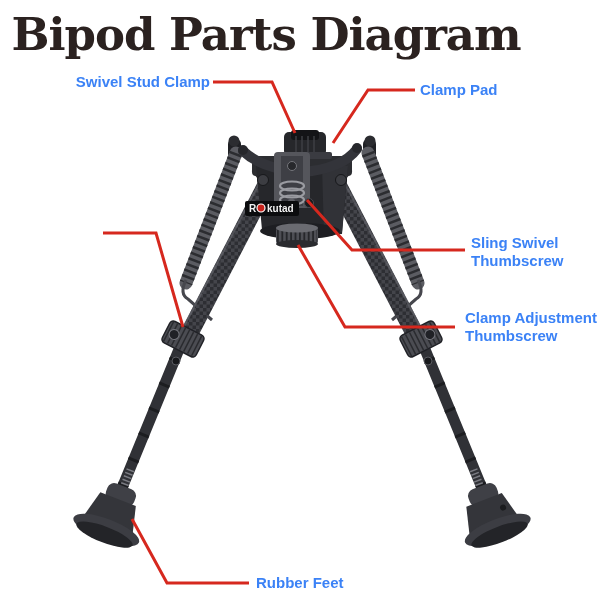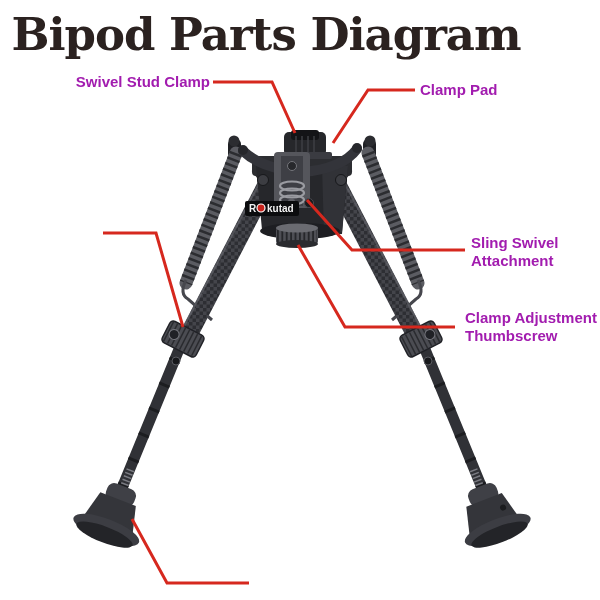--- a/index.html
+++ b/index.html
@@ -1,21 +1,21 @@
 <!DOCTYPE html>
 <html><head>
 <meta charset="utf-8">
 <style>
   html,body{margin:0;padding:0;background:#ffffff;}
   #stage{position:relative;width:600px;height:600px;background:#ffffff;overflow:hidden;
          font-family:"Liberation Sans",sans-serif;}
   #title{position:absolute;left:0;top:8px;width:532px;text-align:center;
          font-family:"DejaVu Serif","Liberation Serif",serif;
          font-size:45px;font-weight:800;letter-spacing:-1px;color:#2b2220;}
-  .callout-label{position:absolute;font-size:15px;font-weight:700;color:#a21caf;
+  .callout-label{position:absolute;font-size:15px;font-weight:700;color:#3b82f6;
                  line-height:18px;white-space:normal;}
   .align-right{text-align:right;}
   #svg-layer{position:absolute;left:0;top:0;}
 </style>
 </head>
 <body>
 
 <div id="stage">
 
   <div id="title">Bipod Parts Diagram</div>
@@ -155,18 +155,19 @@
       <polyline points="455,327 345,327 298,245"></polyline>
       <polyline points="249,583 167,583 132,519"></polyline>
     </g>
   </svg>
 
   <div class="callout-label align-right" style="left:40px;top:73px;width:170px;">Swivel Stud Clamp</div>
 
   <div class="callout-label" style="left:420px;top:81px;width:120px;">Clamp Pad</div>
 
 
-  <div class="callout-label" style="left:471px;top:234px;width:100px;">Sling Swivel Attachment</div>
+  <div class="callout-label" style="left:471px;top:234px;width:100px;">Sling Swivel Thumbscrew</div>
 
   <div class="callout-label" style="left:465px;top:309px;width:140px;">Clamp Adjustment Thumbscrew</div>
 
+  <div class="callout-label" style="left:256px;top:574px;width:120px;">Rubber Feet</div>
 
 </div>
 
 </body></html>

